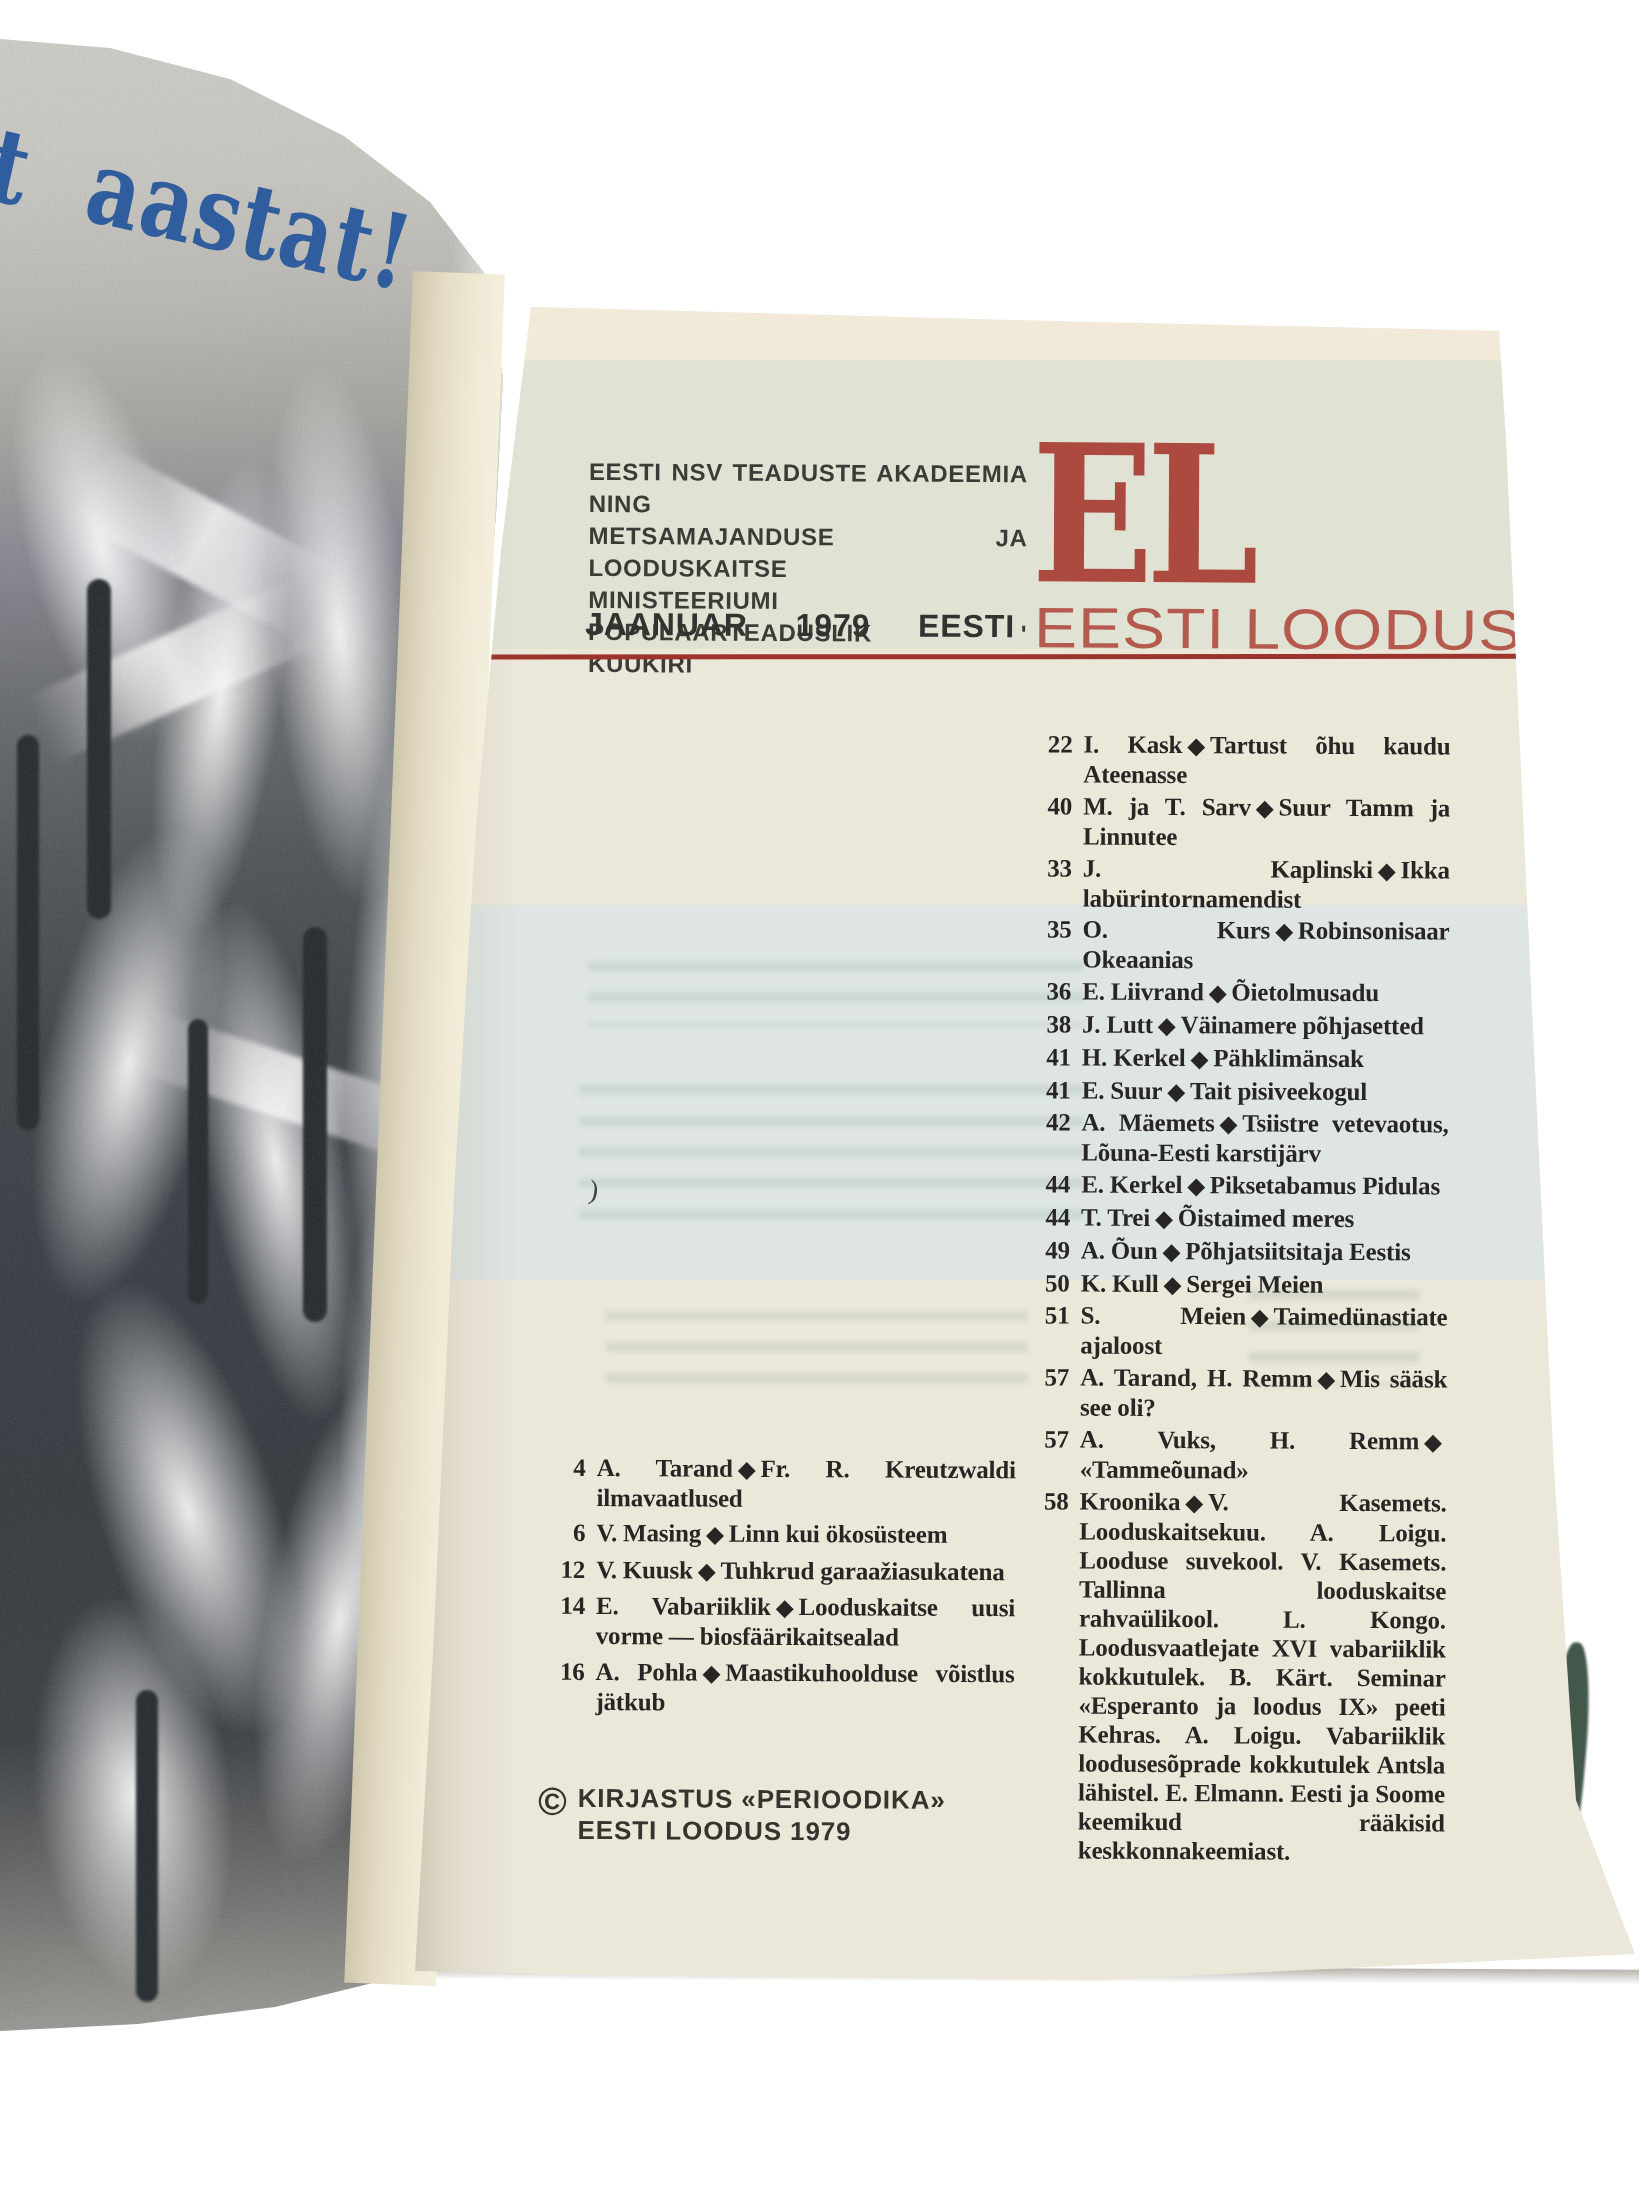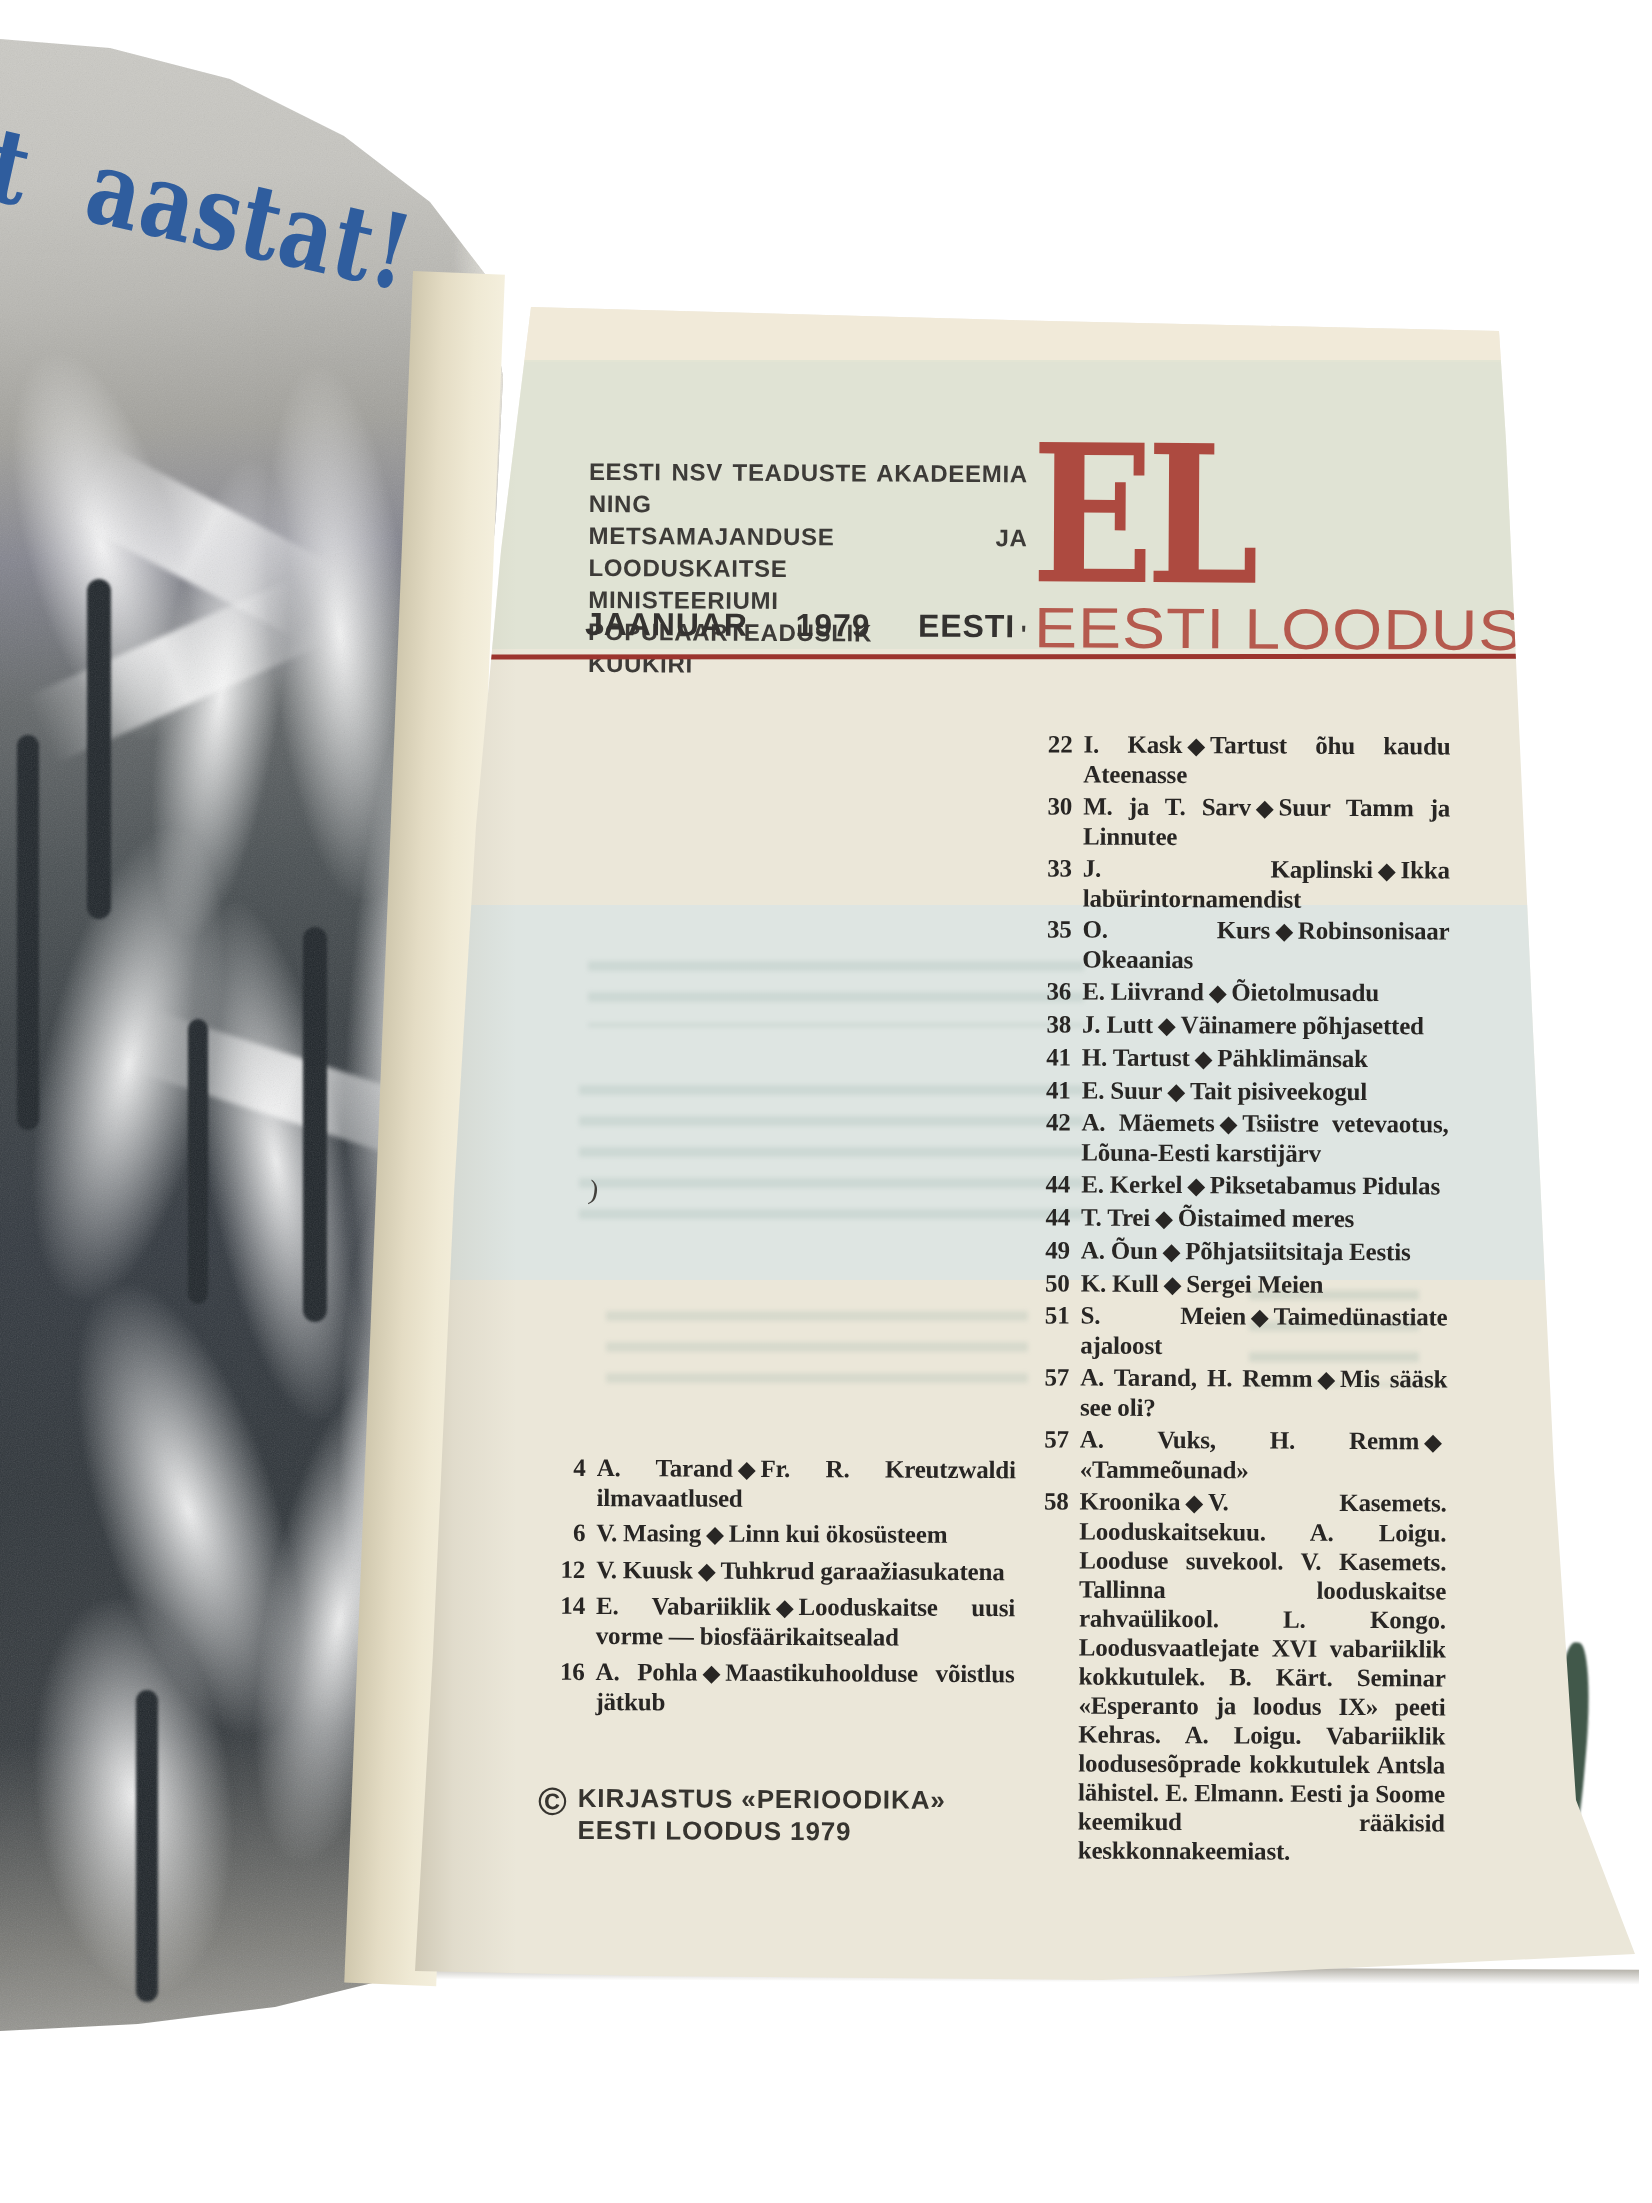--- a/index.html
+++ b/index.html
@@ -163,21 +163,21 @@
       <div class="stray-mark">)</div>
 
       <div class="toc-col right-col" style="color: rgb(40, 38, 36);">
 
           <div class="entry">
             <span class="num">22</span>
             <span class="body"><span>I. Kask</span><span class="dia">◆</span><span>Tartust õhu kaudu Ateenasse</span></span>
           </div>
 
           <div class="entry">
-            <span class="num">30</span>
+            <span class="num">40</span>
             <span class="body"><span>M. ja T. Sarv</span><span class="dia">◆</span><span>Suur Tamm ja Linnutee</span></span>
           </div>
 
           <div class="entry">
             <span class="num">33</span>
             <span class="body"><span>J. Kaplinski</span><span class="dia">◆</span><span>Ikka labürintornamendist</span></span>
           </div>
 
           <div class="entry">
             <span class="num">35</span>
@@ -189,21 +189,21 @@
             <span class="body"><span>E. Liivrand</span><span class="dia">◆</span><span>Õietolmusadu</span></span>
           </div>
 
           <div class="entry">
             <span class="num">38</span>
             <span class="body"><span>J. Lutt</span><span class="dia">◆</span><span>Väinamere põhjasetted</span></span>
           </div>
 
           <div class="entry">
             <span class="num">41</span>
-            <span class="body"><span>H. Tartust</span><span class="dia">◆</span><span>Pähklimänsak</span></span>
+            <span class="body"><span>H. Kerkel</span><span class="dia">◆</span><span>Pähklimänsak</span></span>
           </div>
 
           <div class="entry">
             <span class="num">41</span>
             <span class="body"><span>E. Suur</span><span class="dia">◆</span><span>Tait pisiveekogul</span></span>
           </div>
 
           <div class="entry">
             <span class="num">42</span>
             <span class="body"><span>A. Mäemets</span><span class="dia">◆</span><span>Tsiistre vetevaotus, Lõuna-Eesti karstijärv</span></span>

